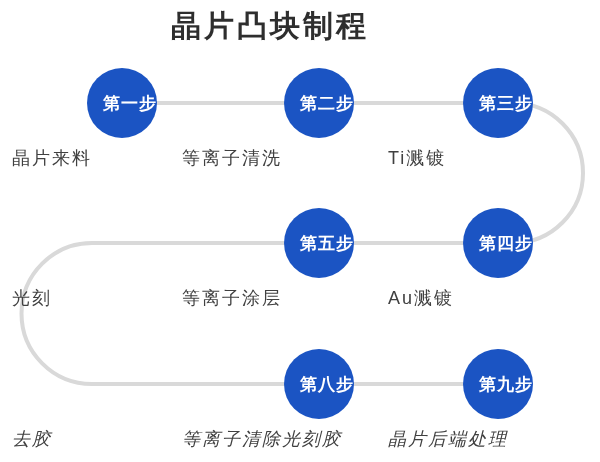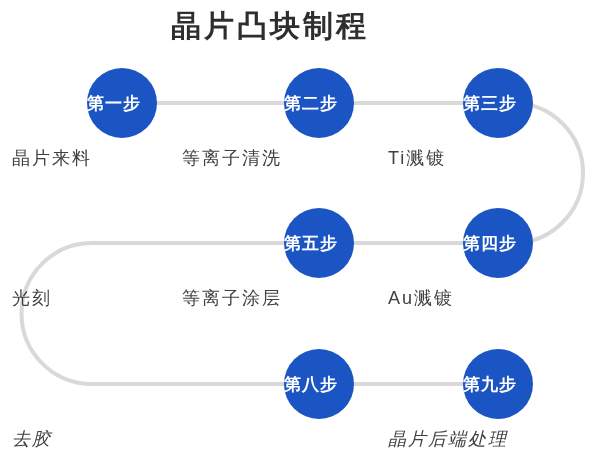--- a/index.html
+++ b/index.html
@@ -10,21 +10,21 @@
   }
   .title{
     position:absolute;top:6px;left:0;width:540px;text-align:center;
     font-size:30px;font-weight:bold;letter-spacing:3px;
     color:var(--title-text,#2e2e2e);
   }
   .connector{position:absolute;top:0;left:0;}
   .node{
     position:absolute;width:70px;height:70px;border-radius:50%;
     background:var(--circle-fill,#1b54c3);
-    display:flex;align-items:center;justify-content:flex-start;
+    display:flex;align-items:center;justify-content:flex-end;
   }
   .node .step-txt{
     color:var(--step-text,#fff);font-size:17px;font-weight:bold;letter-spacing:1px;
   }
   .lbl{
     position:absolute;width:220px;
     font-size:18px;letter-spacing:2px;color:var(--label-text,#404040);
   }
   
   .c1{left:87px;}  .c2{left:284px;}  .c3{left:463px;}
@@ -68,15 +68,16 @@
   <div class="lbl lc2 lr2">等离子涂层</div>
   <div class="lbl lc3 lr2">Au溅镀</div>
 
   <div class="node c2 r3">
     <span class="step-txt">第八步</span>
   </div>
   <div class="node c3 r3">
     <span class="step-txt">第九步</span>
   </div>
   <div class="lbl lc1 lr3">去胶</div>
+  <div class="lbl lc2 lr3">等离子清除光刻胶</div>
   <div class="lbl lc3 lr3">晶片后端处理</div>
 
 </div>
 
 </body></html>

